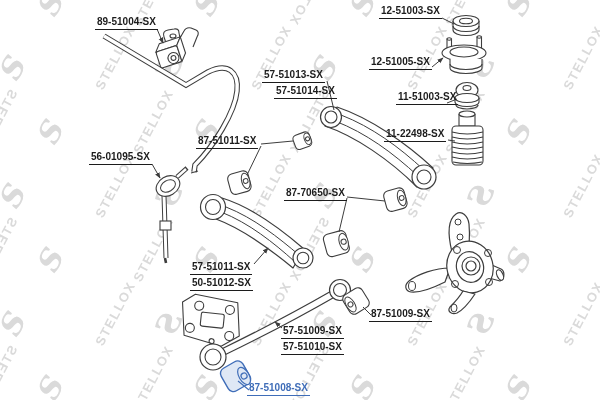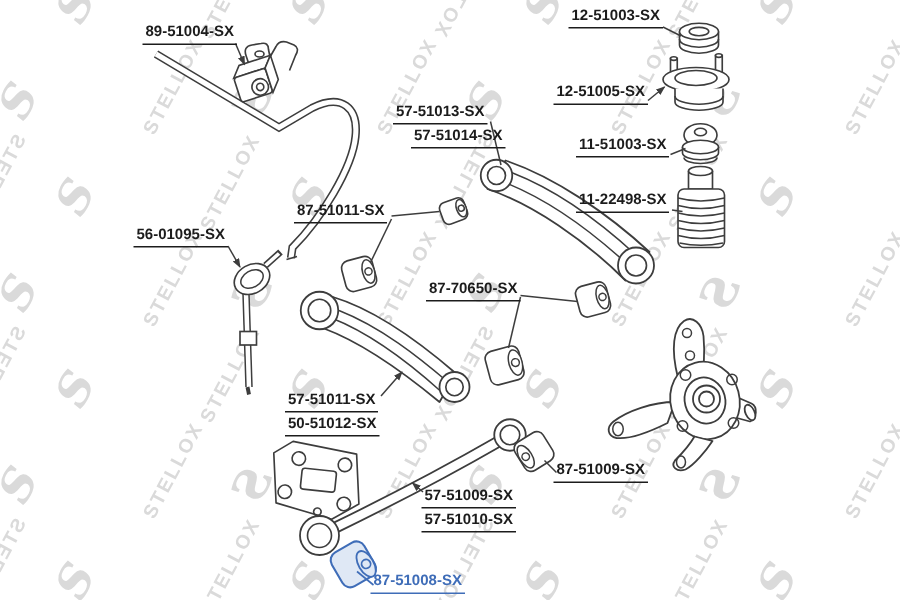--- a/index.html
+++ b/index.html
@@ -271,21 +271,21 @@
       <line x1="282" y1="328" x2="275" y2="322" marker-end="url(#arr)"></line>
       <line x1="363" y1="307" x2="371" y2="315"></line>
     </g>
     <line x1="238" y1="381" x2="249" y2="390" stroke="#3f6db8" stroke-width="1.1"></line>
   </svg>
 
   <div id="labels">
       <div class="plabel" style="left: 95px; top: 16px;">89-51004-SX</div>
       <div class="plabel" style="left: 379px; top: 5px;">12-51003-SX</div>
       <div class="plabel" style="left: 369px; top: 56px;">12-51005-SX</div>
-      <div class="plabel" style="left: 384px; top: 91px; text-align: center;">11-51003-SX</div>
+      <div class="plabel" style="left: 396px; top: 91px; text-align: center;">11-51003-SX</div>
       <div class="plabel" style="left: 384px; top: 128px;">11-22498-SX</div>
       <div class="plabel" style="left: 262px; top: 69px;">57-51013-SX</div>
       <div class="plabel" style="left: 262px; top: 85px; margin-left: 12px;">57-51014-SX</div>
       <div class="plabel" style="left: 196px; top: 135px;">87-51011-SX</div>
       <div class="plabel" style="left: 89px; top: 151px;">56-01095-SX</div>
       <div class="plabel" style="left: 284px; top: 187px;">87-70650-SX</div>
       <div class="plabel" style="left: 190px; top: 261px;">57-51011-SX</div>
       <div class="plabel" style="left: 190px; top: 277px;">50-51012-SX</div>
       <div class="plabel" style="left: 281px; top: 325px;">57-51009-SX</div>
       <div class="plabel" style="left: 281px; top: 341px;">57-51010-SX</div>

